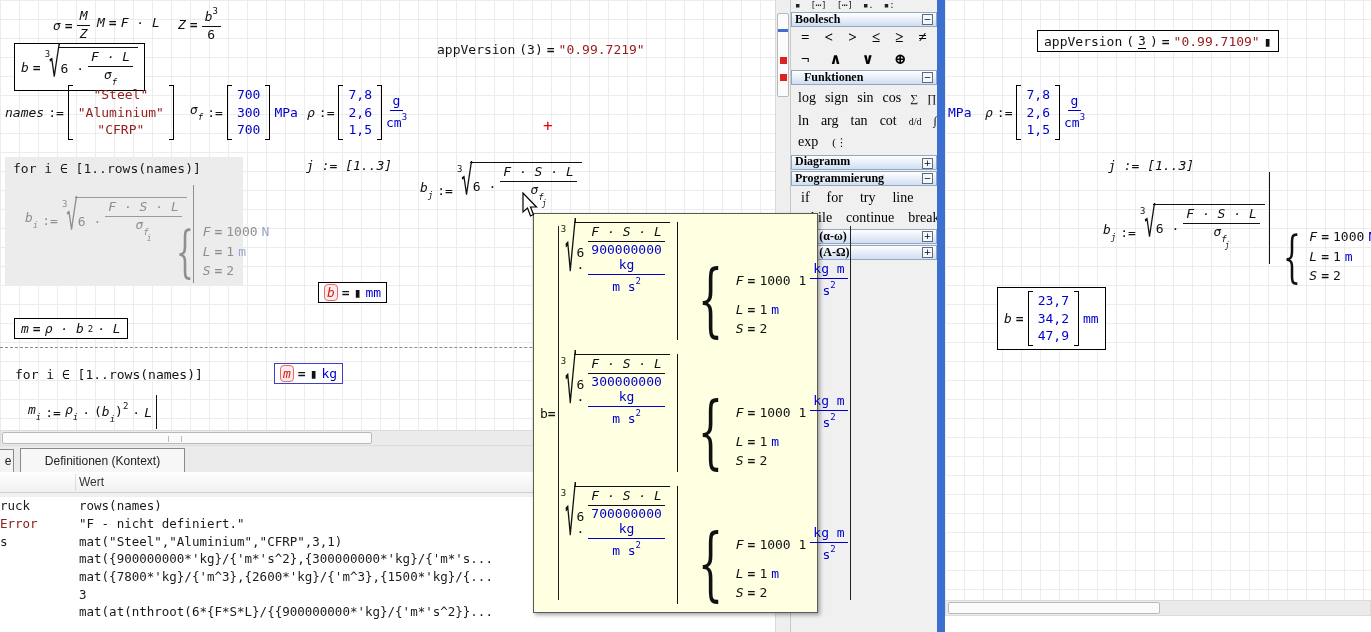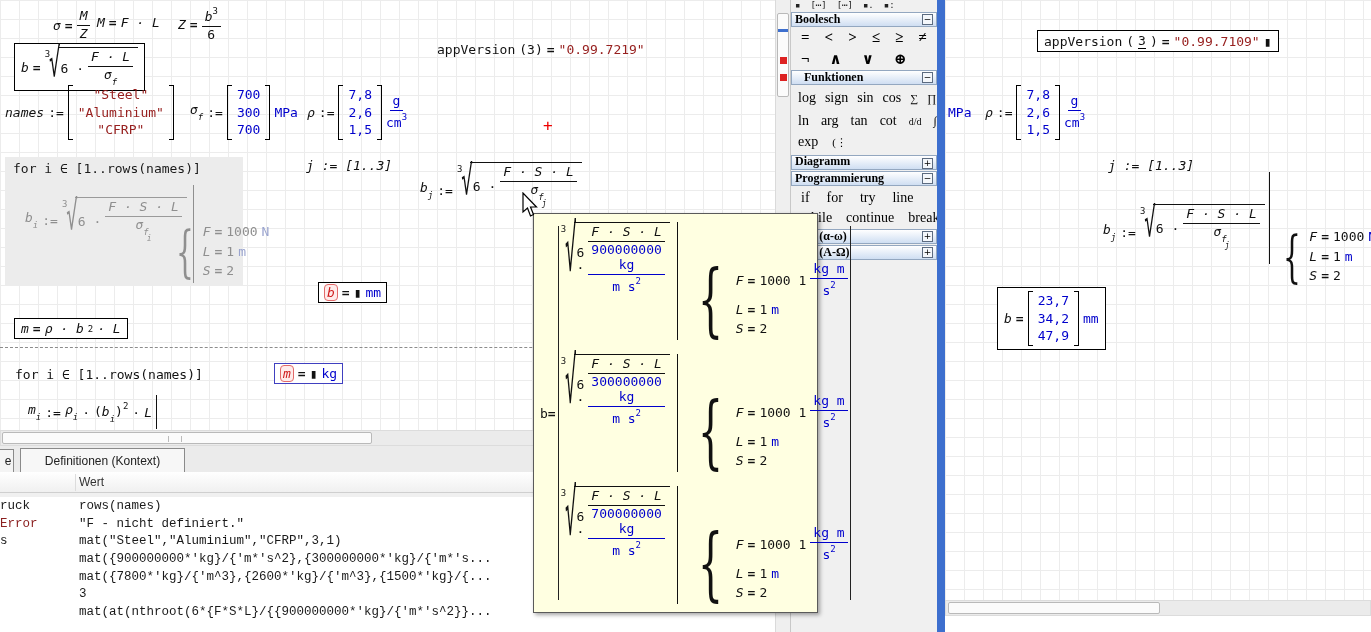--- a/index.html
+++ b/index.html
@@ -287,21 +287,21 @@
         <span>e</span>
       </div>
     <div class="tab" style="left:20px;top:2px;width:165px;height:24px;background:#f7f7f7;">
         <span>Definitionen (Kontext)</span>
       </div>
   </div>
   <div class="abs" style="left:0;top:472px;width:775px;height:21px;background:linear-gradient(#ffffff,#f0f0f0);border-bottom:1px solid #cfcfcf;box-sizing:border-box;">
     <div class="abs" style="left:75px;top:2px;width:1px;height:17px;background:#dcdcdc;"></div>
     <div class="abs" style="left:79px;top:3px;font-family:'Liberation Sans','DejaVu Sans',sans-serif;font-size:12px;color:#333;">Wert</div>
   </div>
-  <div class="abs" style="left:0;top:497px;width:775px;height:135px;background:#fff;font-family:Liberation Mono, monospace;">
+  <div class="abs" style="left:0;top:497px;width:775px;height:135px;background:#fff;">
     <div class="trow">
         <span class="tname">ruck</span>
         <span class="tval">rows(names)</span>
       </div>
     <div class="trow">
         <span class="tname" style="color:#8b2020;">Error</span>
         <span class="tval">"F - nicht definiert."</span>
       </div>
     <div class="trow">
         <span class="tname">s</span>

